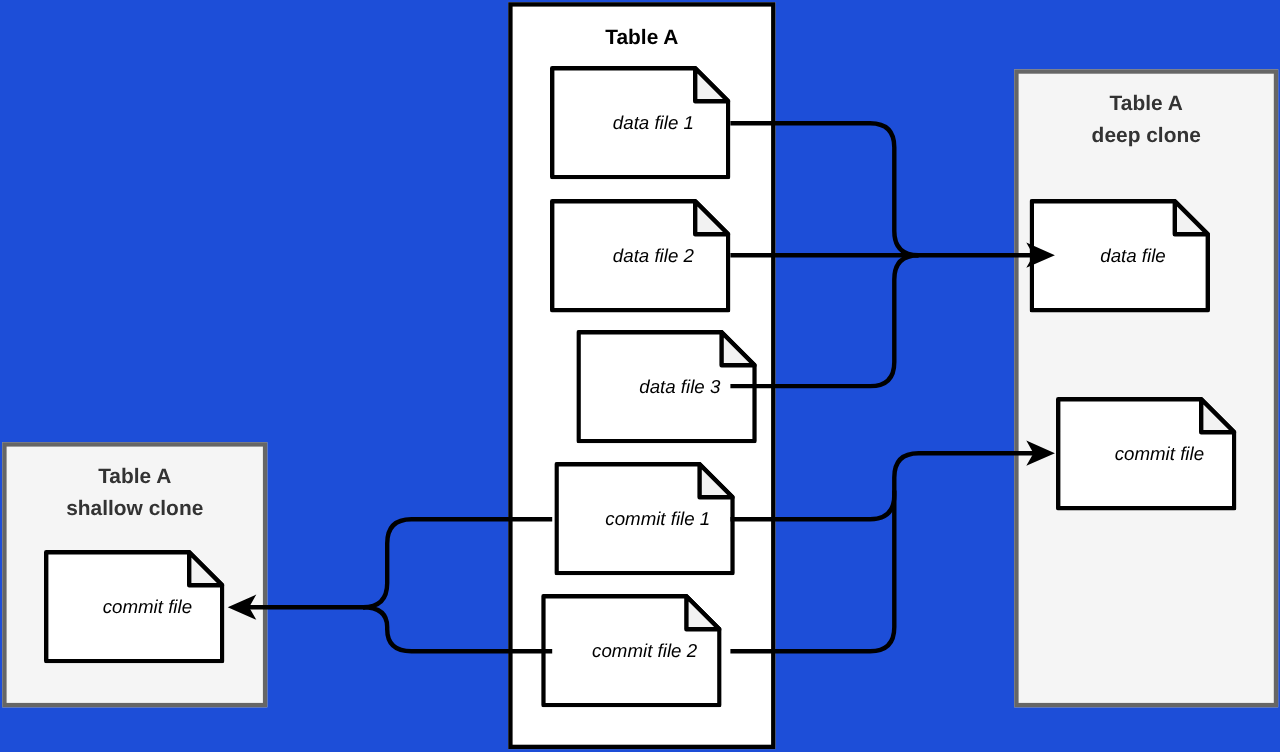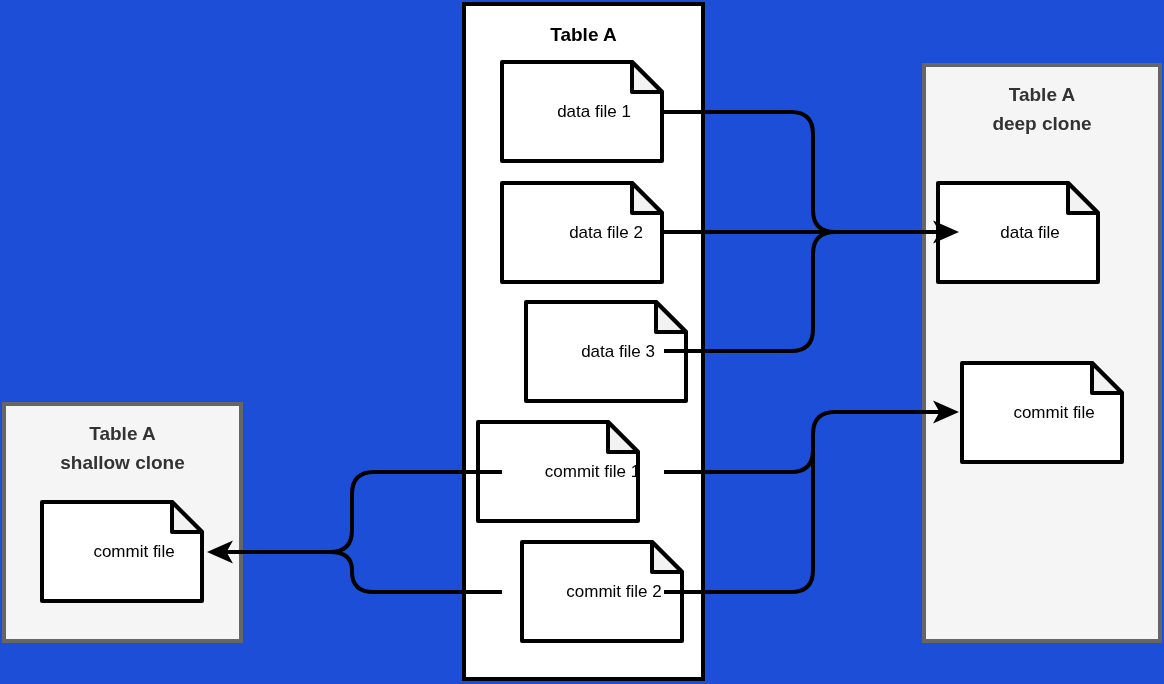--- a/index.html
+++ b/index.html
@@ -25,21 +25,21 @@
     text-align:center;
     font-weight:bold;
     font-size:19px;
     line-height:29px;
     color:#333333;
     white-space:pre-line;
   }
   .group.center .group-title { color:#000000; margin-top:14px; }
   .file {
     position:absolute;
-    width:188px; height:103px;
+    width:188px; height:103px;font-style:italic;
   }
   .file svg { position:absolute; left:0; top:0; display:block; }
   .file-label {
     position:absolute; inset:0;
     display:flex; align-items:center; justify-content:center;
     font-size:17px;
     color:#000000;
   }
   svg.connectors {
     position:absolute; left:0; top:0;
@@ -70,45 +70,45 @@
   </div>
 
   <div class="file" style="left:500px; top:60px;">
     <svg width="164" height="103" viewBox="0 0 164 103">
       <path d="M2,2 H132 L162,32 V101 H2 Z" fill="#ffffff" stroke="#000000" stroke-width="4" stroke-linejoin="round"></path>
       <path d="M132,2 V32 H162 Z" fill="#f2f2f2" stroke="#000000" stroke-width="4" stroke-linejoin="round"></path>
     </svg>
     <div class="file-label">data file 1</div>
   </div>
 
-  <div class="file" style="left:500px; top:181px;padding-left:24px;">
+  <div class="file" style="left:500px; top:181px;">
     <svg width="164" height="103" viewBox="0 0 164 103">
       <path d="M2,2 H132 L162,32 V101 H2 Z" fill="#ffffff" stroke="#000000" stroke-width="4" stroke-linejoin="round"></path>
       <path d="M132,2 V32 H162 Z" fill="#f2f2f2" stroke="#000000" stroke-width="4" stroke-linejoin="round"></path>
     </svg>
     <div class="file-label">data file 2</div>
   </div>
 
   <div class="file" style="left:524px; top:300px;">
     <svg width="164" height="103" viewBox="0 0 164 103">
       <path d="M2,2 H132 L162,32 V101 H2 Z" fill="#ffffff" stroke="#000000" stroke-width="4" stroke-linejoin="round"></path>
       <path d="M132,2 V32 H162 Z" fill="#f2f2f2" stroke="#000000" stroke-width="4" stroke-linejoin="round"></path>
     </svg>
     <div class="file-label">data file 3</div>
   </div>
 
-  <div class="file" style="left:476px; top:420px;padding-left:45px;">
+  <div class="file" style="left:504px; top:420px;">
     <svg width="164" height="103" viewBox="0 0 164 103">
       <path d="M2,2 H132 L162,32 V101 H2 Z" fill="#ffffff" stroke="#000000" stroke-width="4" stroke-linejoin="round"></path>
       <path d="M132,2 V32 H162 Z" fill="#f2f2f2" stroke="#000000" stroke-width="4" stroke-linejoin="round"></path>
     </svg>
     <div class="file-label">commit file 1</div>
   </div>
 
-  <div class="file" style="left:520px; top:540px;">
+  <div class="file" style="left:492px; top:540px;">
     <svg width="164" height="103" viewBox="0 0 164 103">
       <path d="M2,2 H132 L162,32 V101 H2 Z" fill="#ffffff" stroke="#000000" stroke-width="4" stroke-linejoin="round"></path>
       <path d="M132,2 V32 H162 Z" fill="#f2f2f2" stroke="#000000" stroke-width="4" stroke-linejoin="round"></path>
     </svg>
     <div class="file-label">commit file 2</div>
   </div>
 
   <div class="file" style="left:936px; top:181px;">
     <svg width="164" height="103" viewBox="0 0 164 103">
       <path d="M2,2 H132 L162,32 V101 H2 Z" fill="#ffffff" stroke="#000000" stroke-width="4" stroke-linejoin="round"></path>

